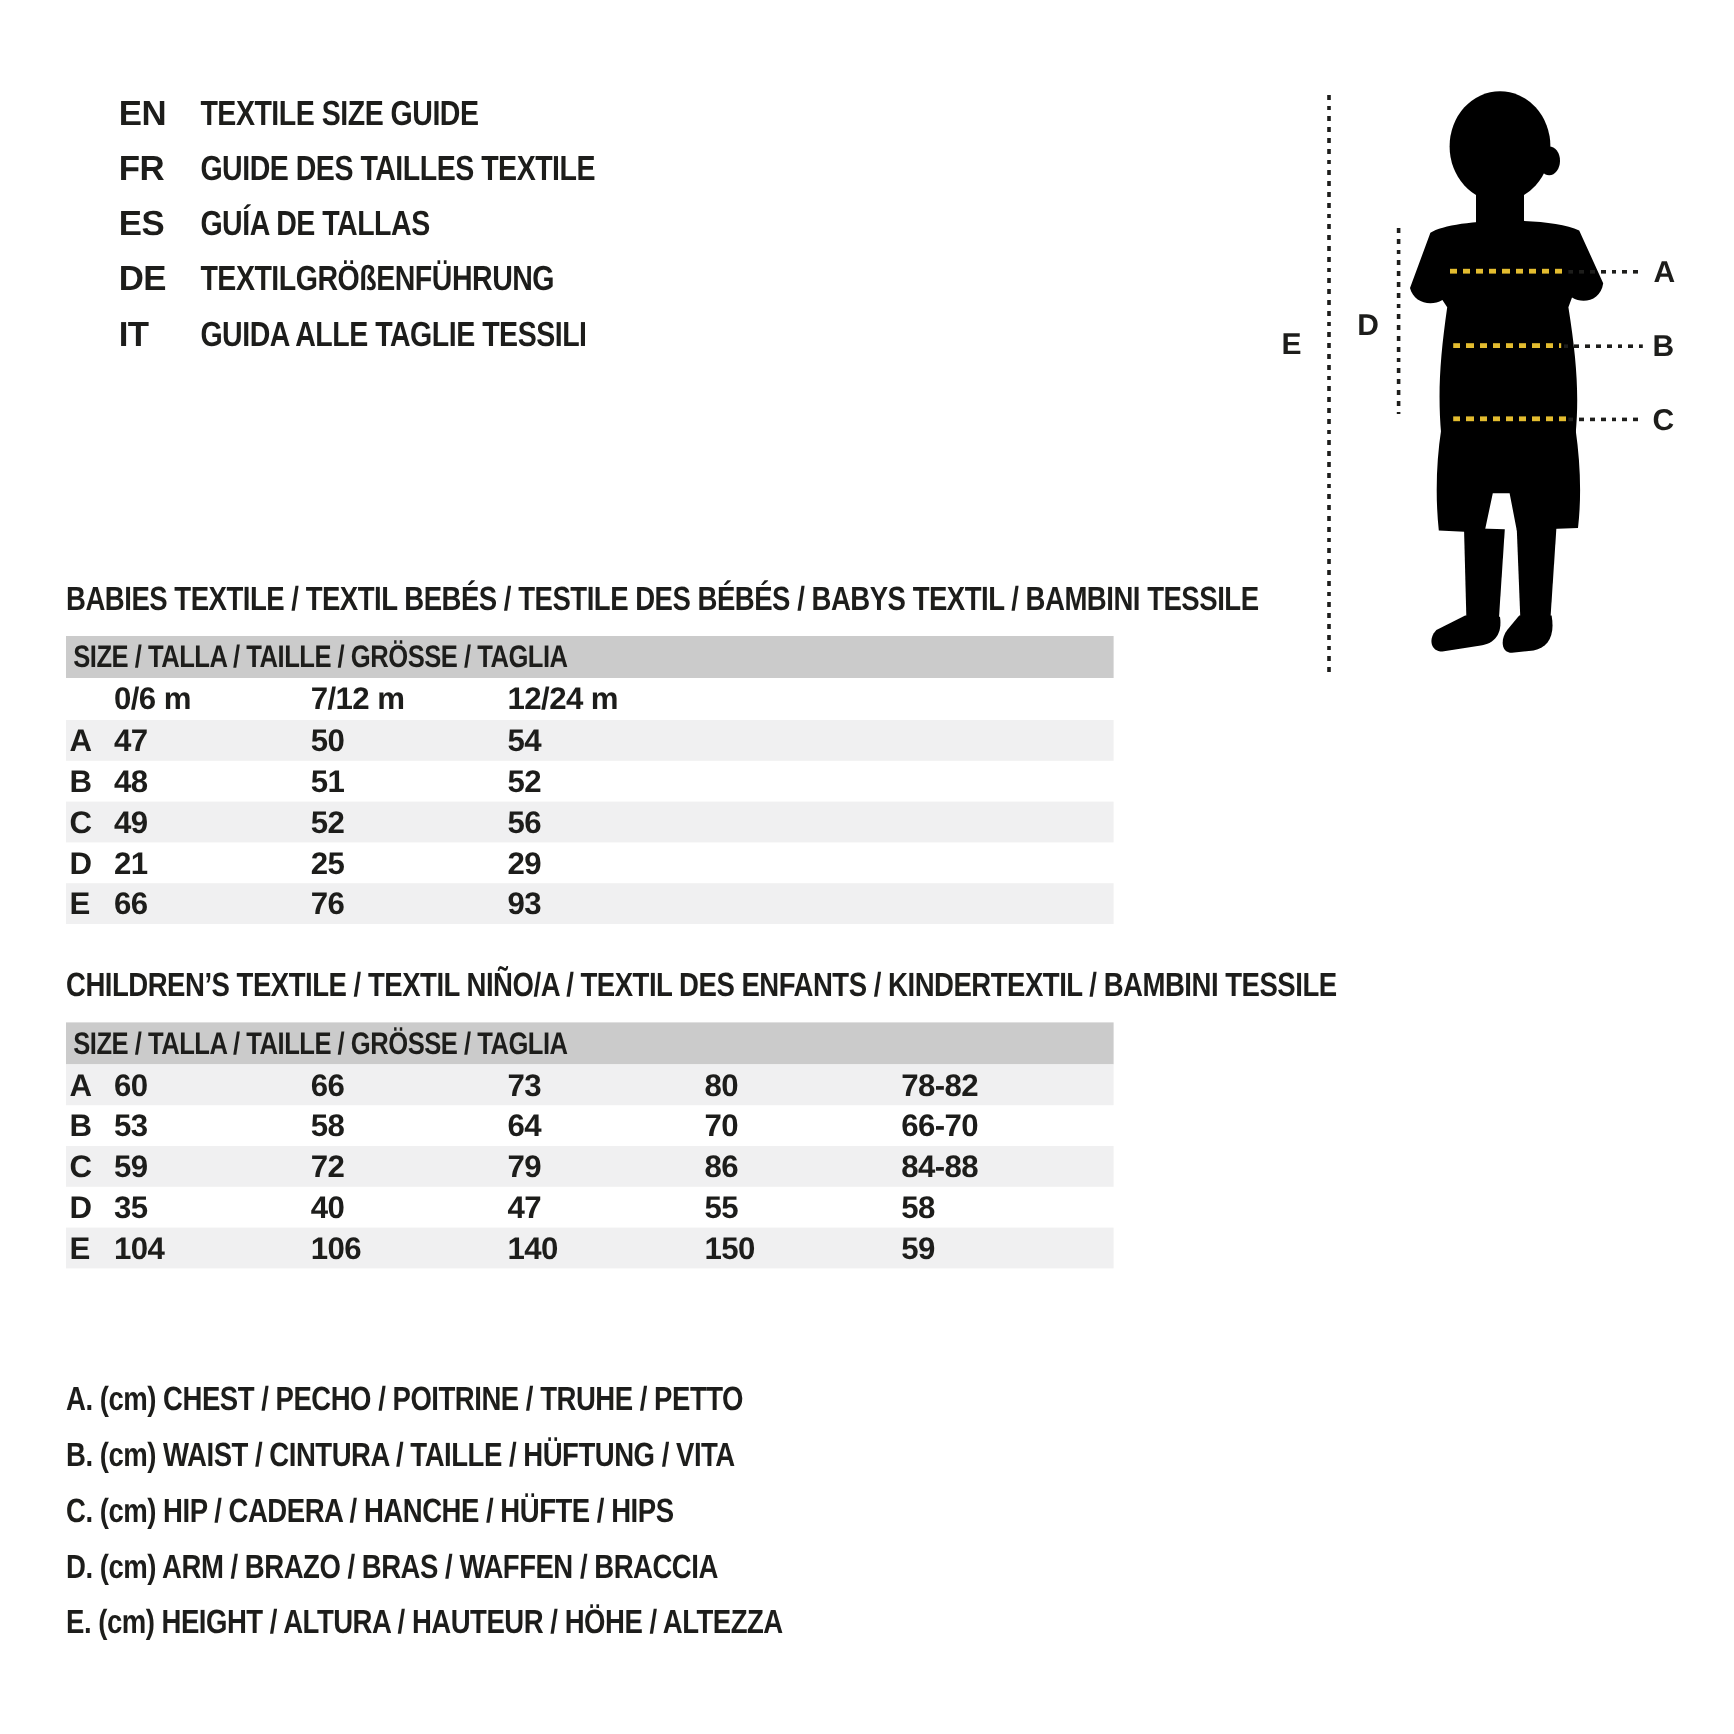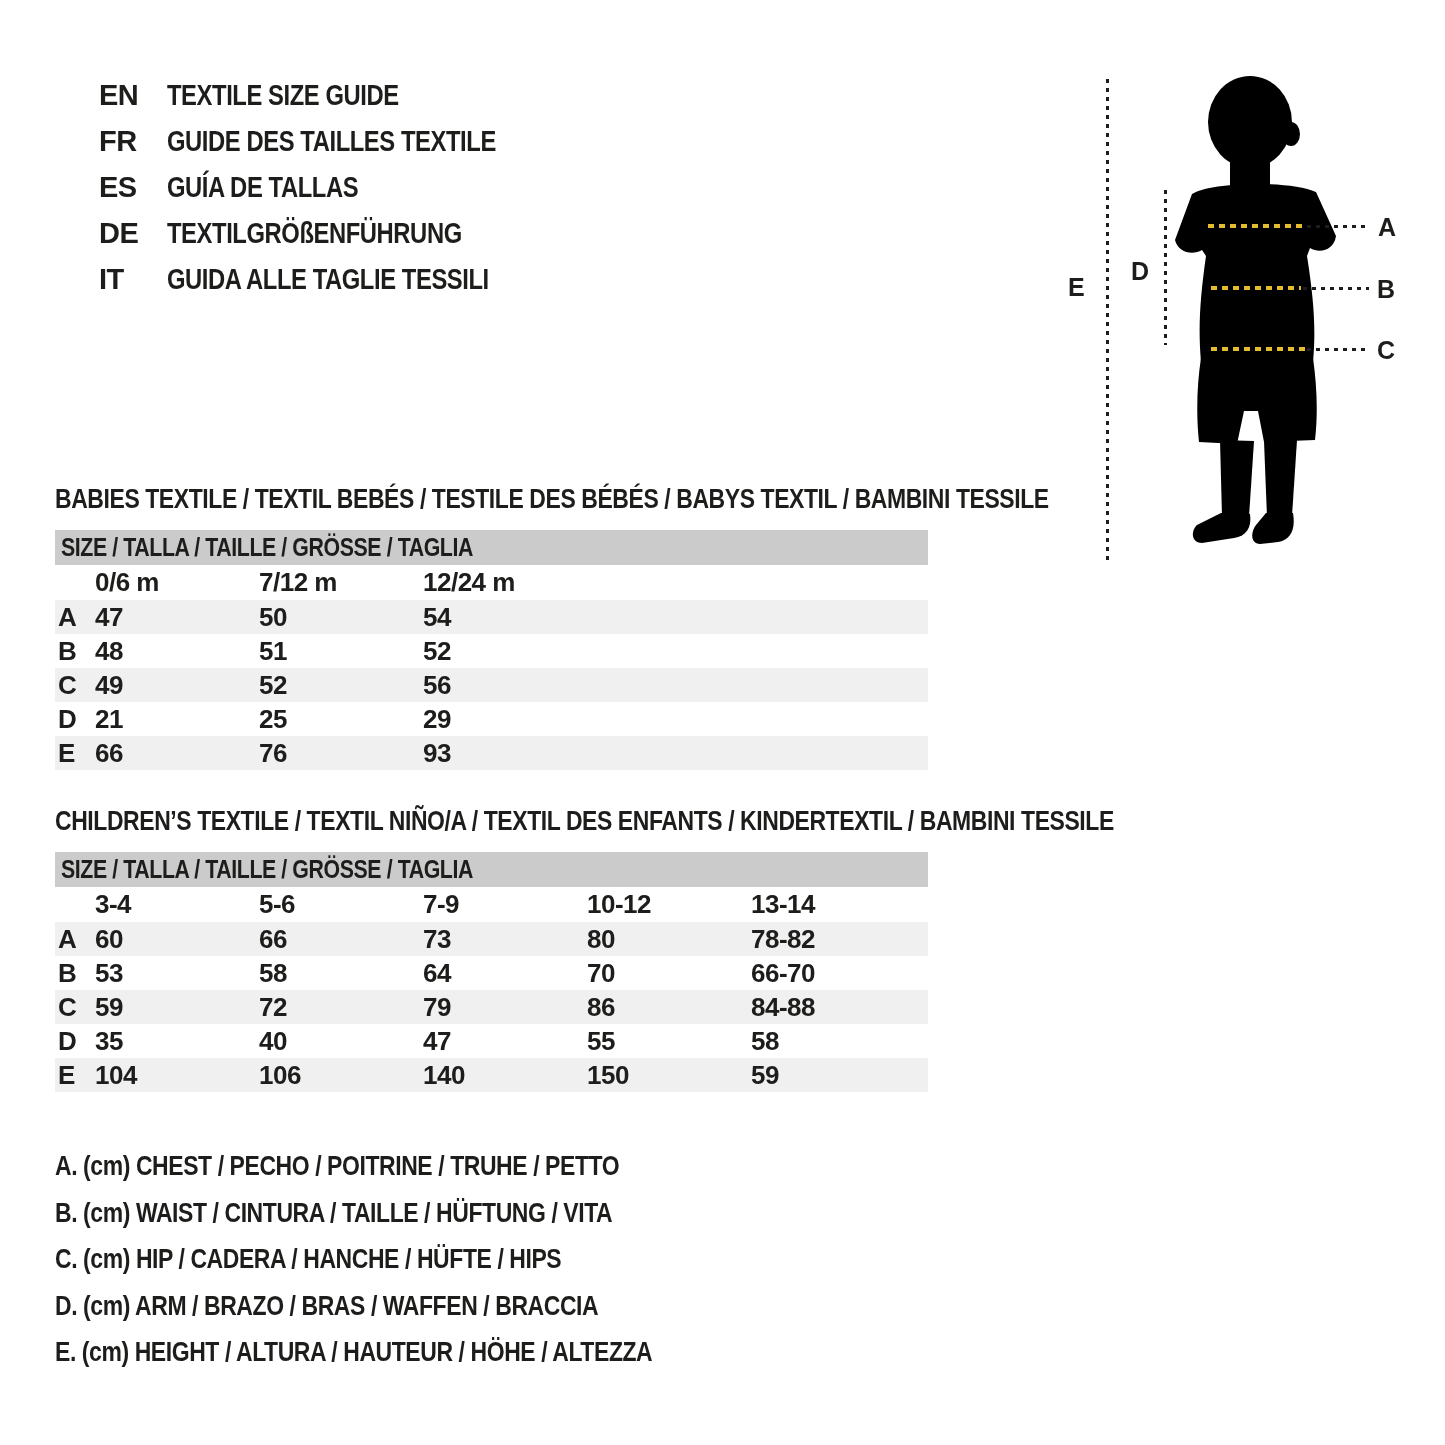--- a/index.html
+++ b/index.html
@@ -141,28 +141,20 @@
   </div>
 
   <div class="heading" style="top:805px;">
     <span class="cond">CHILDREN’S TEXTILE / TEXTIL NIÑO/A / TEXTIL DES ENFANTS / KINDERTEXTIL / BAMBINI TESSILE</span>
   </div>
 
   <div class="sg-table" style="top:852px;">
     <div class="size-bar">
       <span class="cond">SIZE / TALLA / TAILLE / GRÖSSE / TAGLIA</span>
     </div>
-    <div class="trow colhdr">
-      <span class="tlabel"></span>
-      <span class="tcell">3-4</span>
-      <span class="tcell">5-6</span>
-      <span class="tcell">7-9</span>
-      <span class="tcell">10-12</span>
-      <span class="tcell">13-14</span>
-    </div>
     <div class="trow shade">
       <span class="tlabel">A</span>
       <span class="tcell">60</span>
       <span class="tcell">66</span>
       <span class="tcell">73</span>
       <span class="tcell">80</span>
       <span class="tcell">78-82</span>
     </div>
     <div class="trow">
       <span class="tlabel">B</span>

